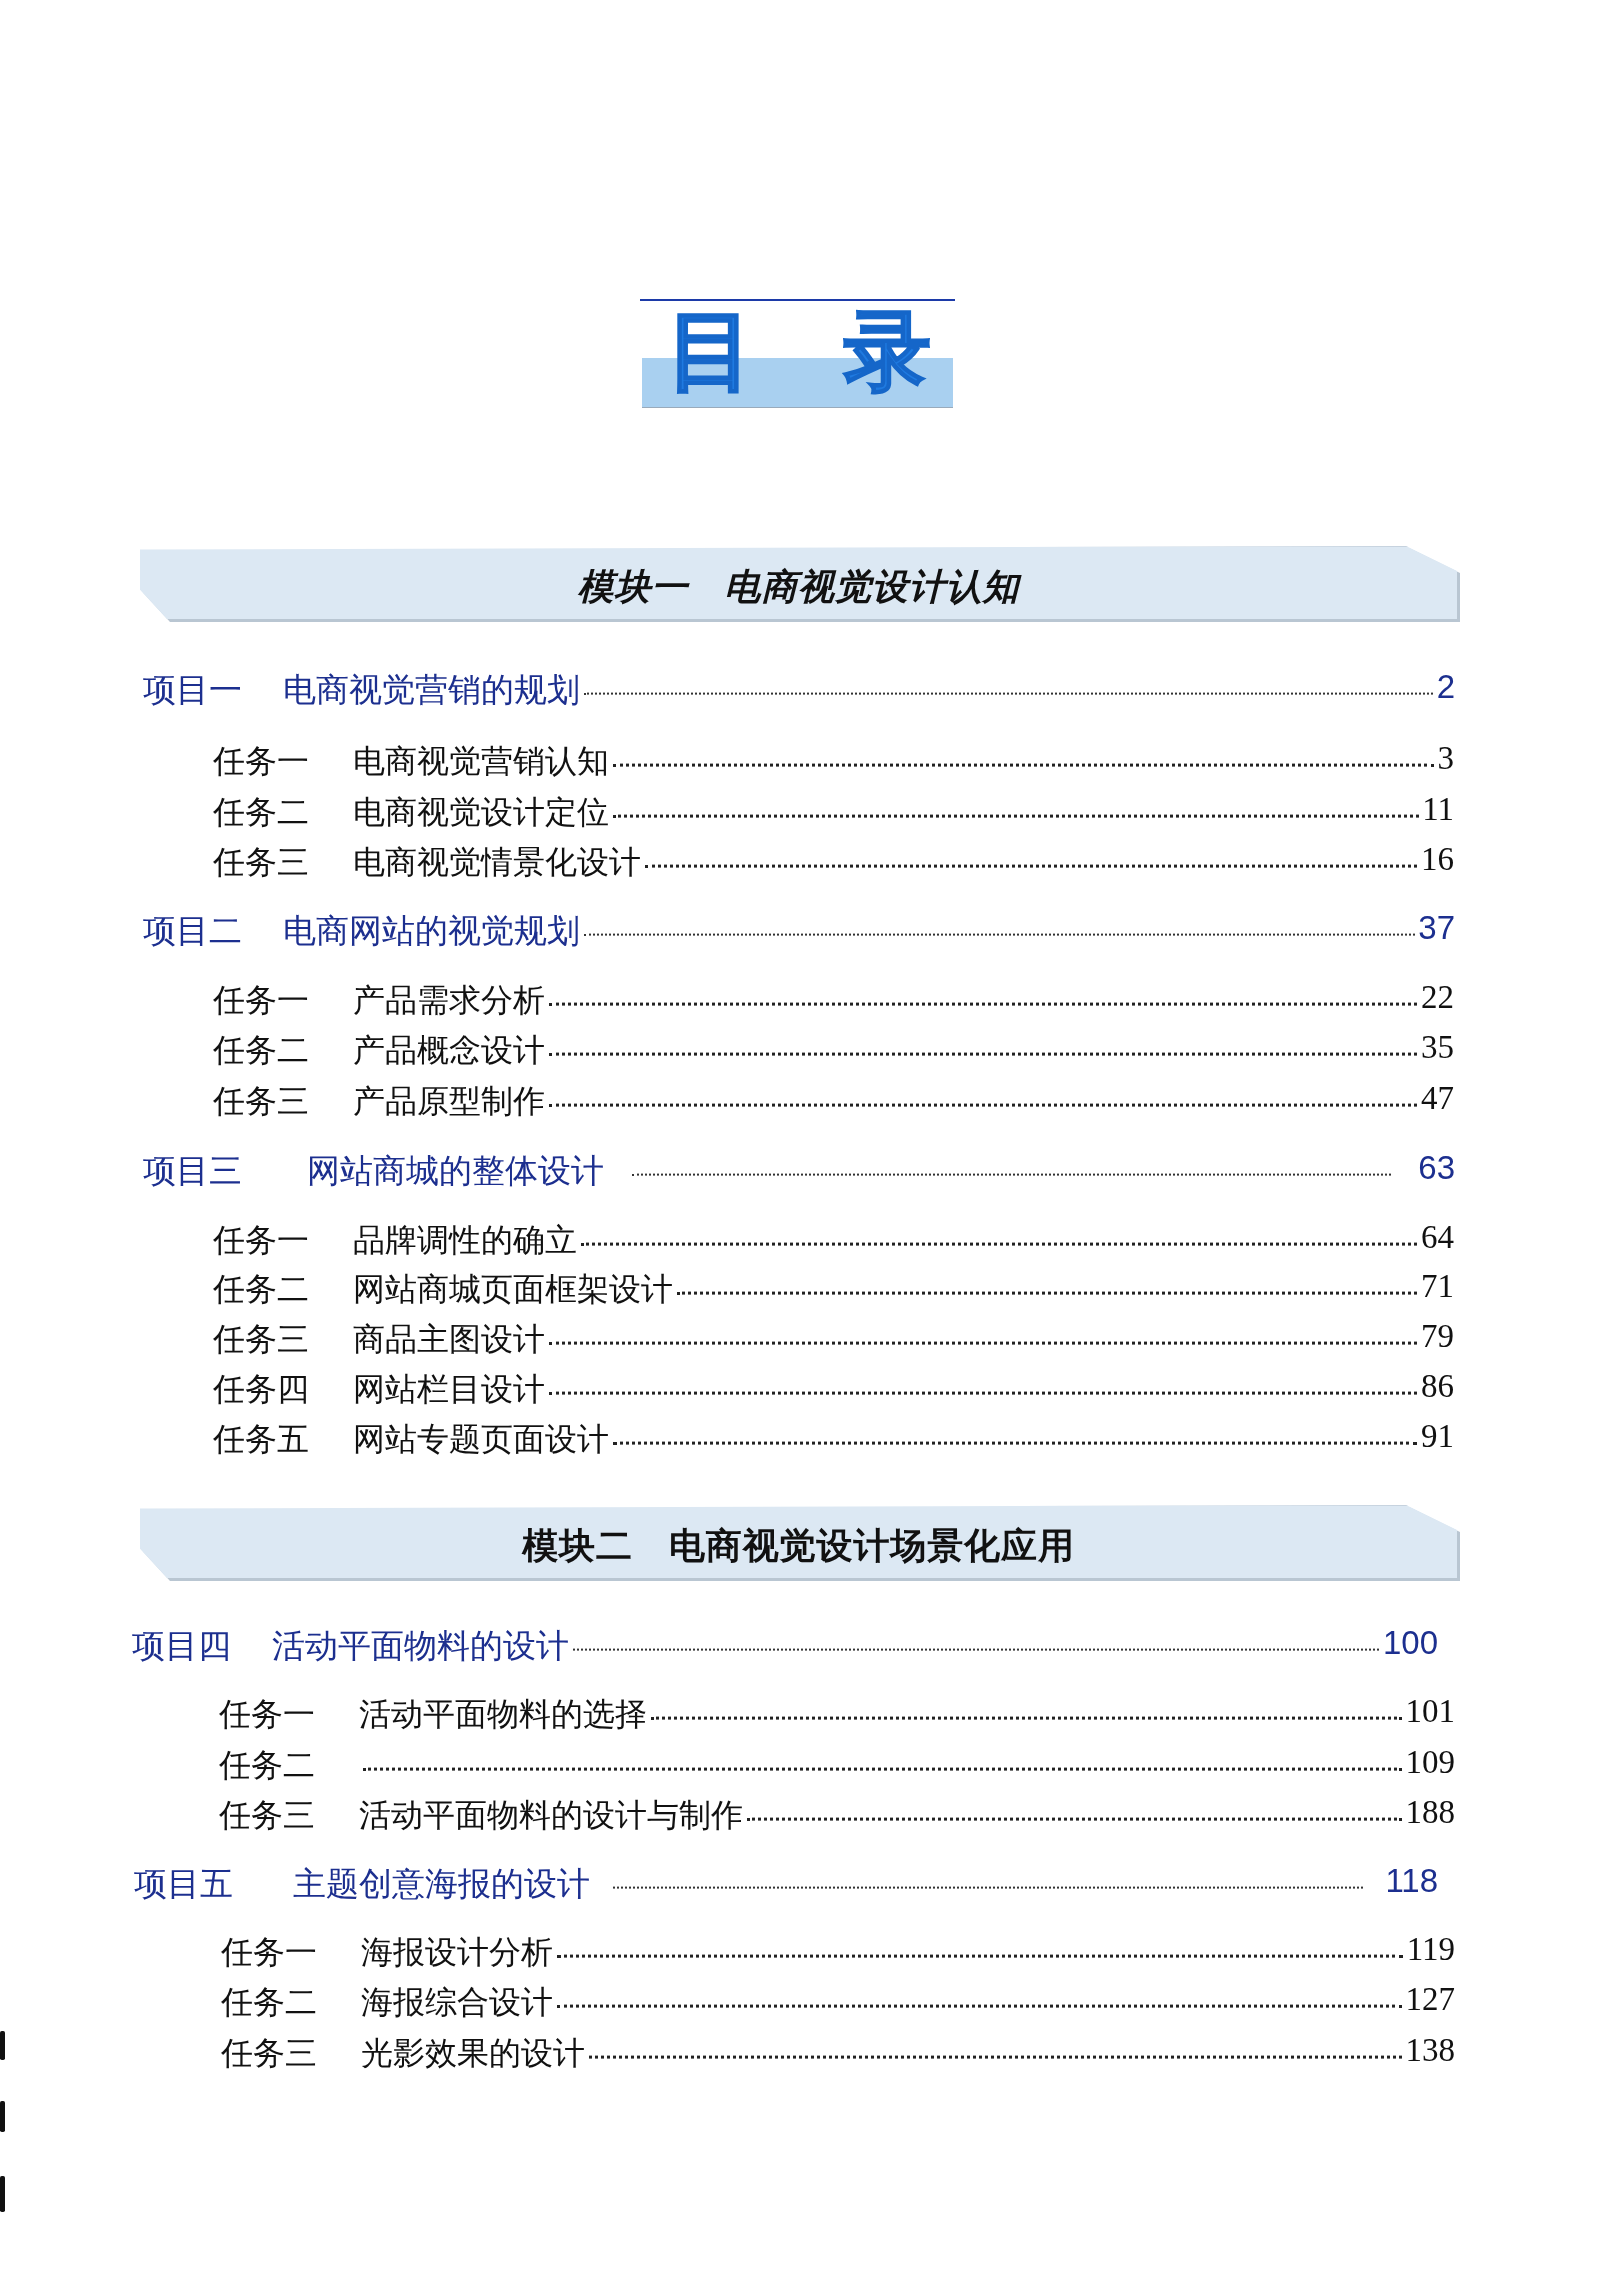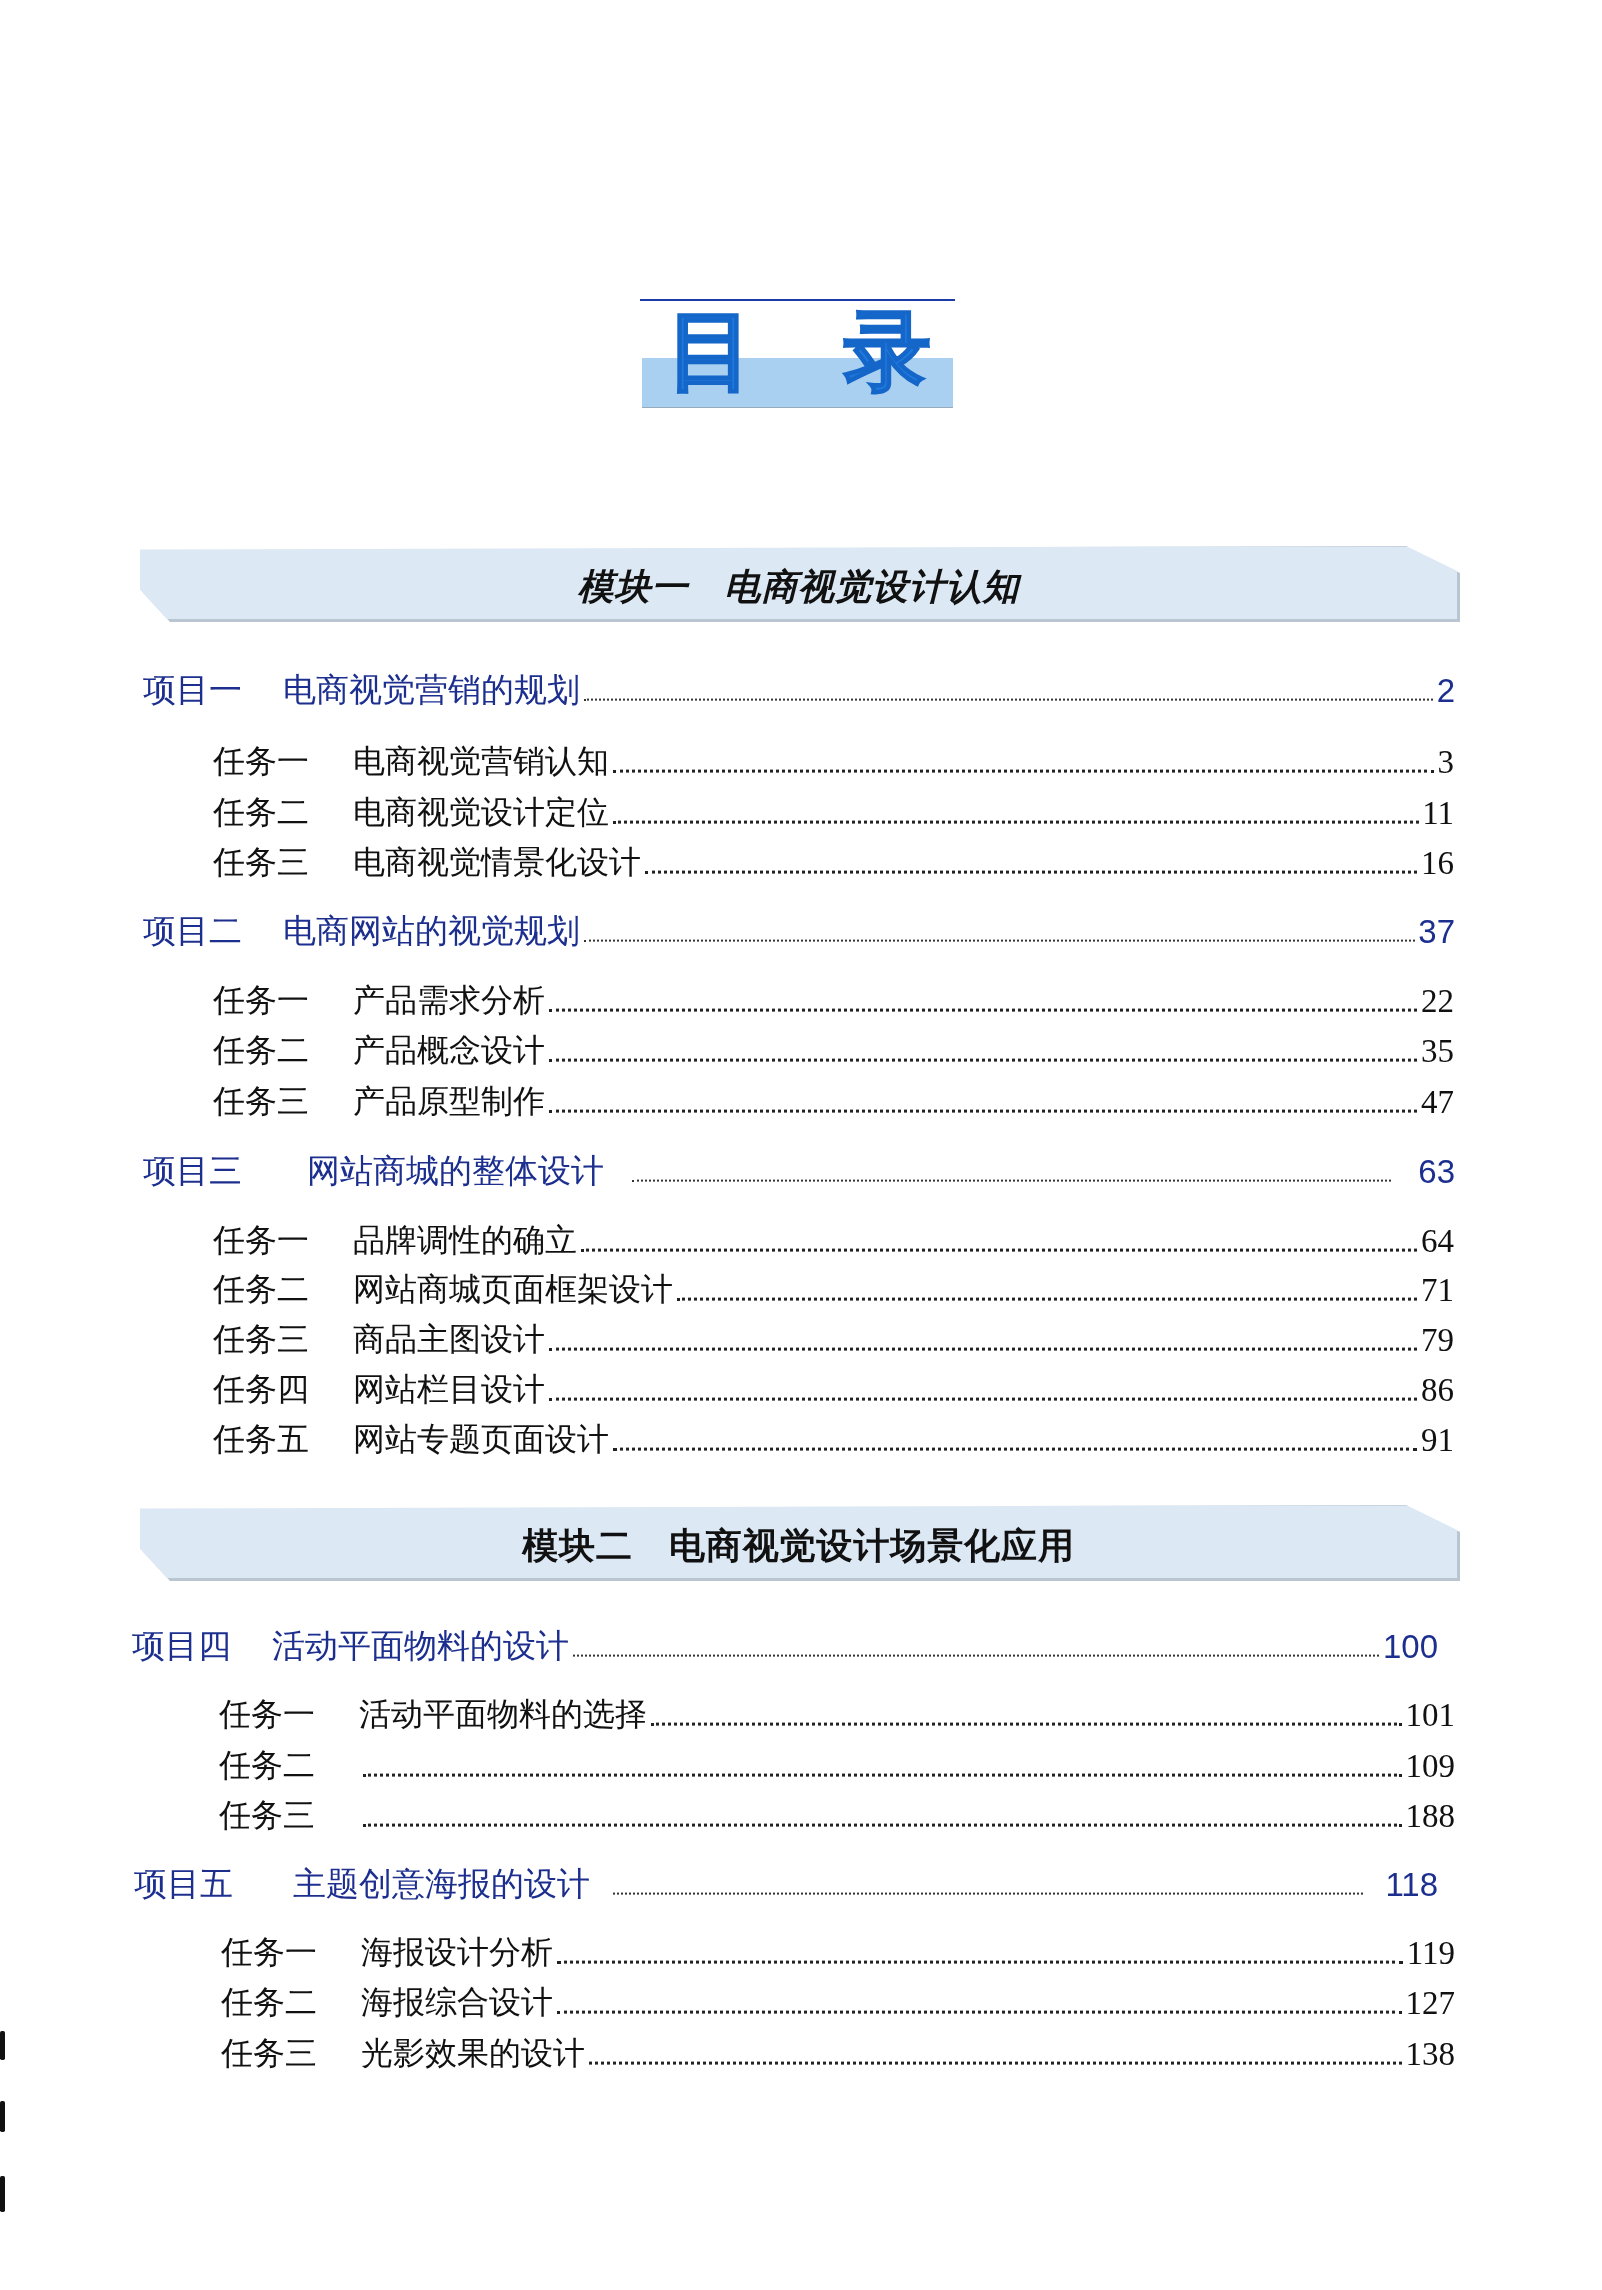--- a/index.html
+++ b/index.html
@@ -29,21 +29,21 @@
     position: absolute; left: 143px; width: 1317px; height: 74px; background: #b9c6d2;
     clip-path: polygon(0 3.6px, 1266px 0, 1317px 25px, 1317px 100%, 27px 100%, 0 60%);
   }
   .banner-text {
     position: absolute; left: 0; right: 0; top: 16.3px; text-align: center;
     font-size: 36px; font-weight: bold; letter-spacing: 0.9px; color: #111;
   }
   .banner-text .gap { display: inline-block; width: 36px; }
 
   .row {
-    position: absolute; display: flex; align-items: center; white-space: nowrap;
+    position: absolute; display: flex; align-items: flex-start; white-space: nowrap;
   }
   .row .label { flex: 0 0 auto; }
   .row .name { flex: 0 0 auto; }
   .row .dots {
     flex: 1 1 auto; margin: 0 3.6px; overflow: hidden; height: 0.9em;
     border-bottom: 3.6px dotted #222; transform: translateY(-5.4px);
   }
   .row .page { flex: 0 0 auto; font-family: "Liberation Serif", "DejaVu Serif", serif; }
 
   .project { left: 143px; width: 1312px; font-size: 33px; color: #1c2f8f; }
@@ -180,20 +180,21 @@
   <span class="dots"></span>
   <span class="page">101</span>
 </div>
 <div class="row task" style="top:1744px; left:219px; width:1236px;">
   <span class="label">任务二</span>
   <span class="dots"></span>
   <span class="page">109</span>
 </div>
 <div class="row task" style="top:1794px; left:219px; width:1236px;">
   <span class="label">任务三</span>
+  <span class="name">活动平面物料的设计与制作</span>
   <span class="dots"></span>
   <span class="page">188</span>
 </div>
 
 <div class="row project" style="top:1862px; left:134px; width:1304px;gap:19px;">
   <span class="label">项目五</span>
   <span class="name">主题创意海报的设计</span>
   <span class="dots"></span>
   <span class="page">118</span>
 </div>

